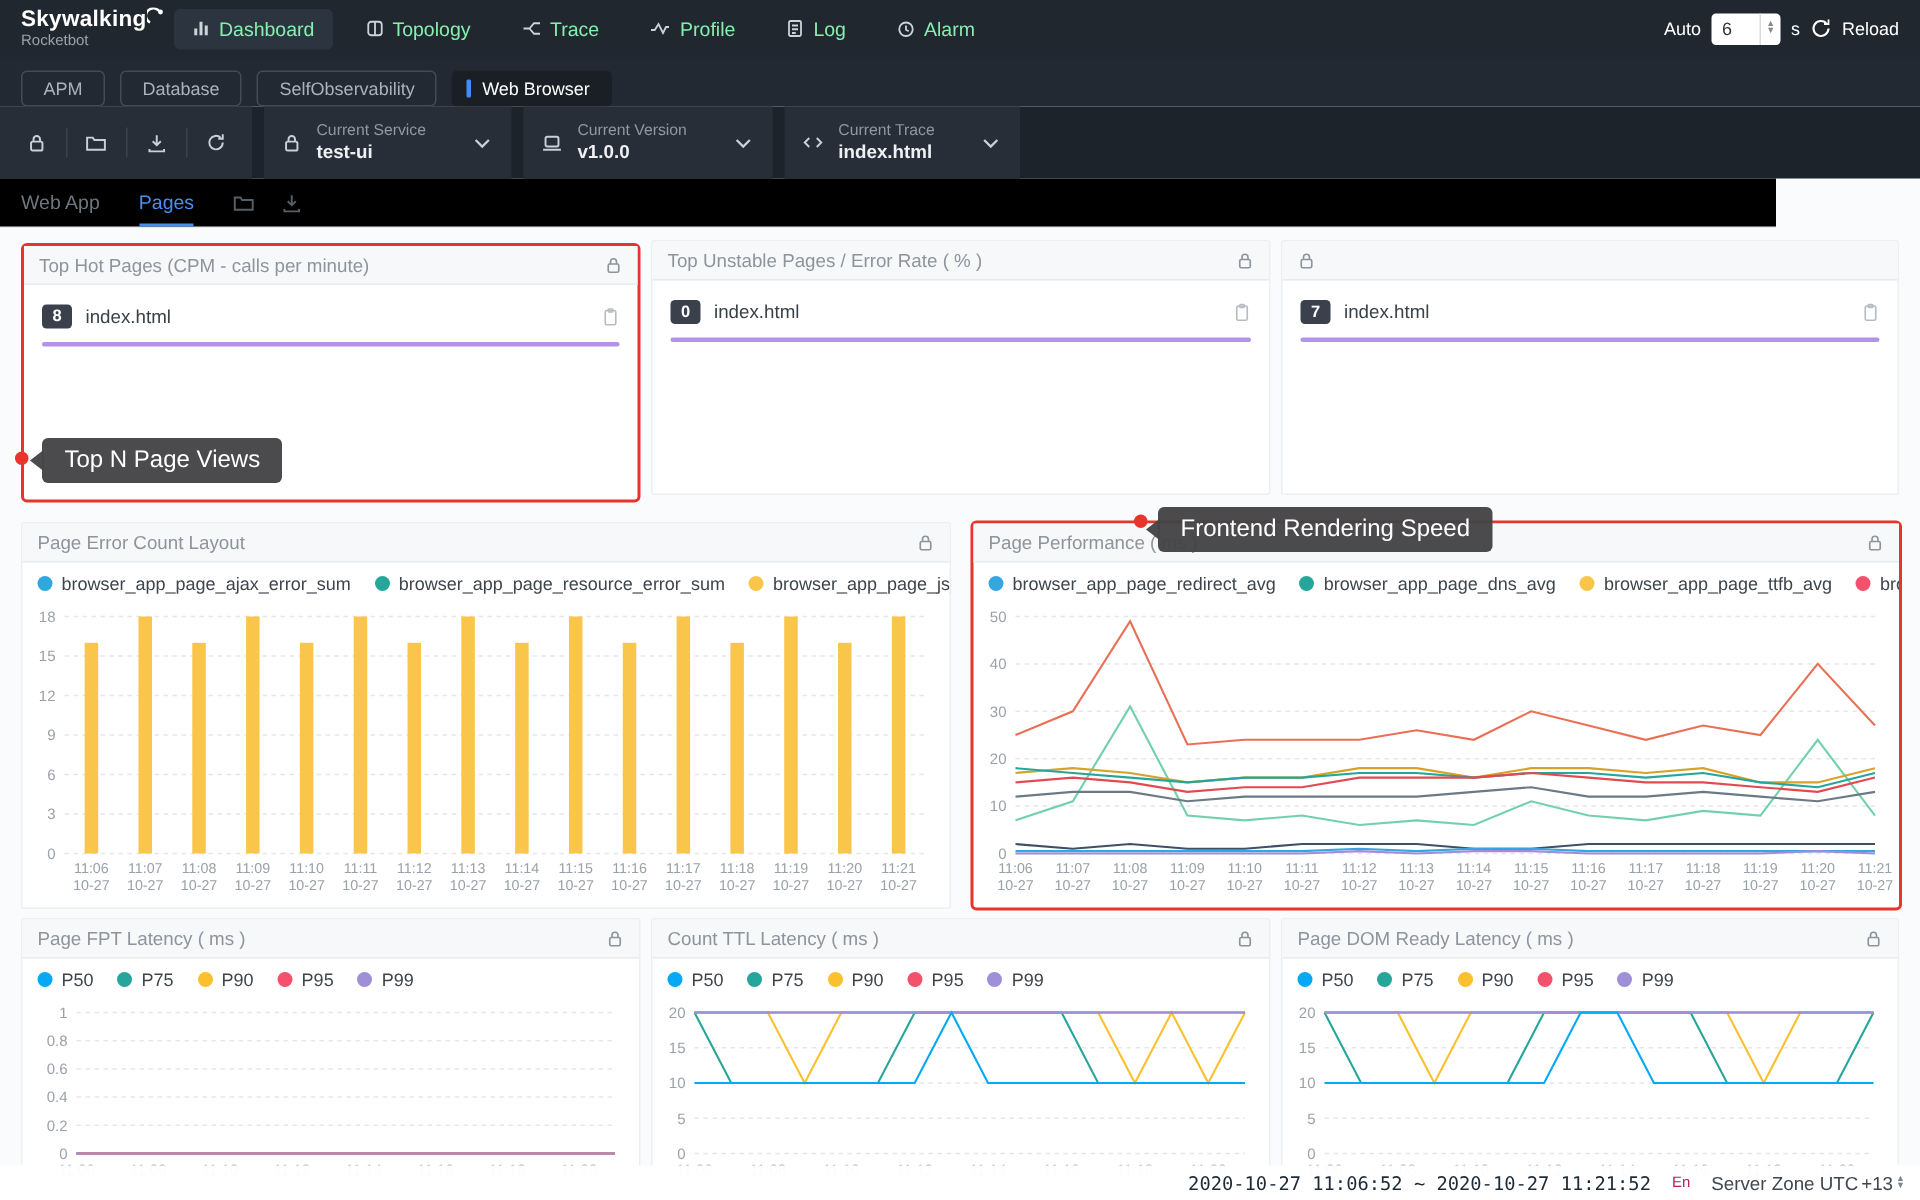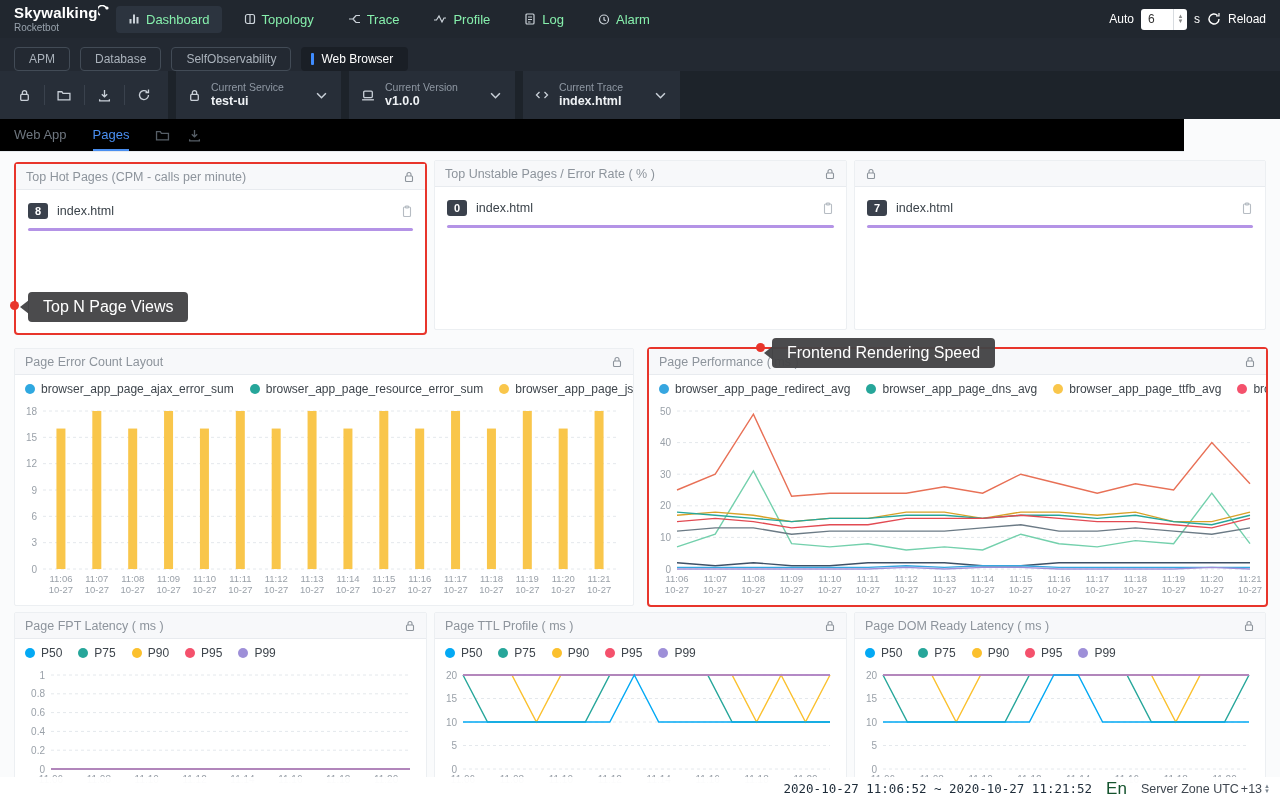--- a/index.html
+++ b/index.html
@@ -66,21 +66,21 @@
   svg.chart { display:block; }
 
   
   .tip { position:absolute; background:rgba(68,68,70,.96); color:#fff; font-size:16px; padding:6px 15px; border-radius:4px; white-space:nowrap; z-index:30; }
   .tip::before { content:""; position:absolute; left:-8px; top:50%; margin-top:-7px; border:7px solid transparent; border-right:9px solid rgba(68,68,70,.96); border-left:none; }
   .reddot { position:absolute; width:9px; height:9px; border-radius:50%; background:#e8352b; z-index:31; }
 
   
   .footbar { position:absolute; left:0; bottom:0; width:1280px; height:23px; background:rgba(255,255,255,.96); display:flex; align-items:center; justify-content:flex-end; gap:14px; padding-right:10px; z-index:20; }
   .f-range { font-family:"DejaVu Sans Mono",monospace; font-size:12.5px; color:#1d2b38; }
-  .f-en { font-size:17px; color:#14532d; }
+  .f-en { font-size:10px; color:#be185d; }
   .f-zone { font-size:12.5px; color:#3f4750; display:flex; align-items:center; gap:2px; }
   .f-spin { display:flex; flex-direction:column; font-size:6px; line-height:5px; color:#7c8690; cursor:pointer; }
 </style>
 </head>
 <body>
 
 <div class="topnav">
   <div class="logo">
     <span class="logo-title">
       <span>Skywalking</span>
@@ -528,21 +528,21 @@
       <text x="179.6" y="116" text-anchor="middle" fill="#9aa1a9" font-size="10">11:12</text>
       <text x="227.46666666666667" y="116" text-anchor="middle" fill="#9aa1a9" font-size="10">11:14</text>
       <text x="275.33333333333337" y="116" text-anchor="middle" fill="#9aa1a9" font-size="10">11:16</text>
       <text x="323.2" y="116" text-anchor="middle" fill="#9aa1a9" font-size="10">11:18</text>
       <text x="371.06666666666666" y="116" text-anchor="middle" fill="#9aa1a9" font-size="10">11:20</text>
     </svg>
 </div>
 
 <div class="panel" style="left:434px;top:612px;width:413px;height:178px;">
   <div class="phead">
-    <span class="ptitle">Page TTL Profile ( ms )</span>
+    <span class="ptitle">Count TTL Latency ( ms )</span>
     <svg width="12" height="12" viewBox="0 0 12 12" fill="none" stroke-width="1.1">
         <rect x="2.5" y="5" width="7" height="5.5" rx="1"></rect>
         <path d="M4 5V3.5a2 2 0 0 1 4 0V5"></path>
       </svg>
   </div>
   <div class="legend">
       <span class="lg-item">
         <span class="lg-dot" style="background: rgb(3, 169, 244);"></span>
         <span class="lg-label">P50</span>
       </span>

